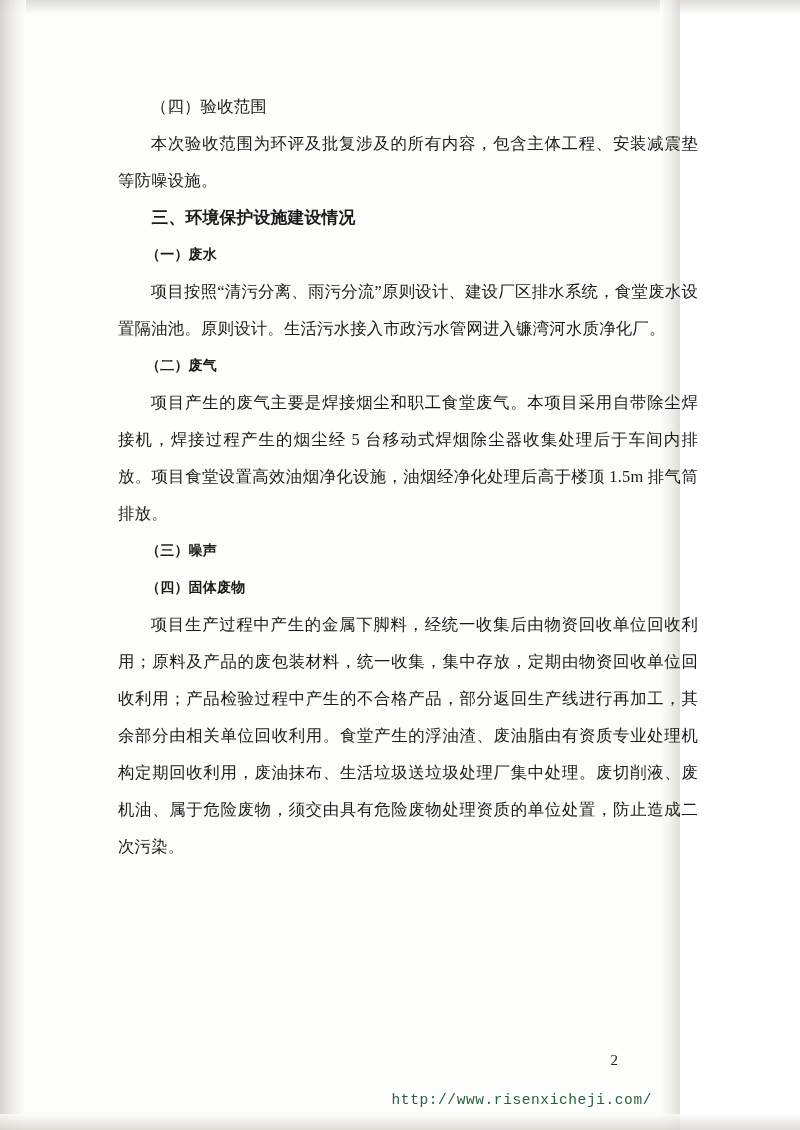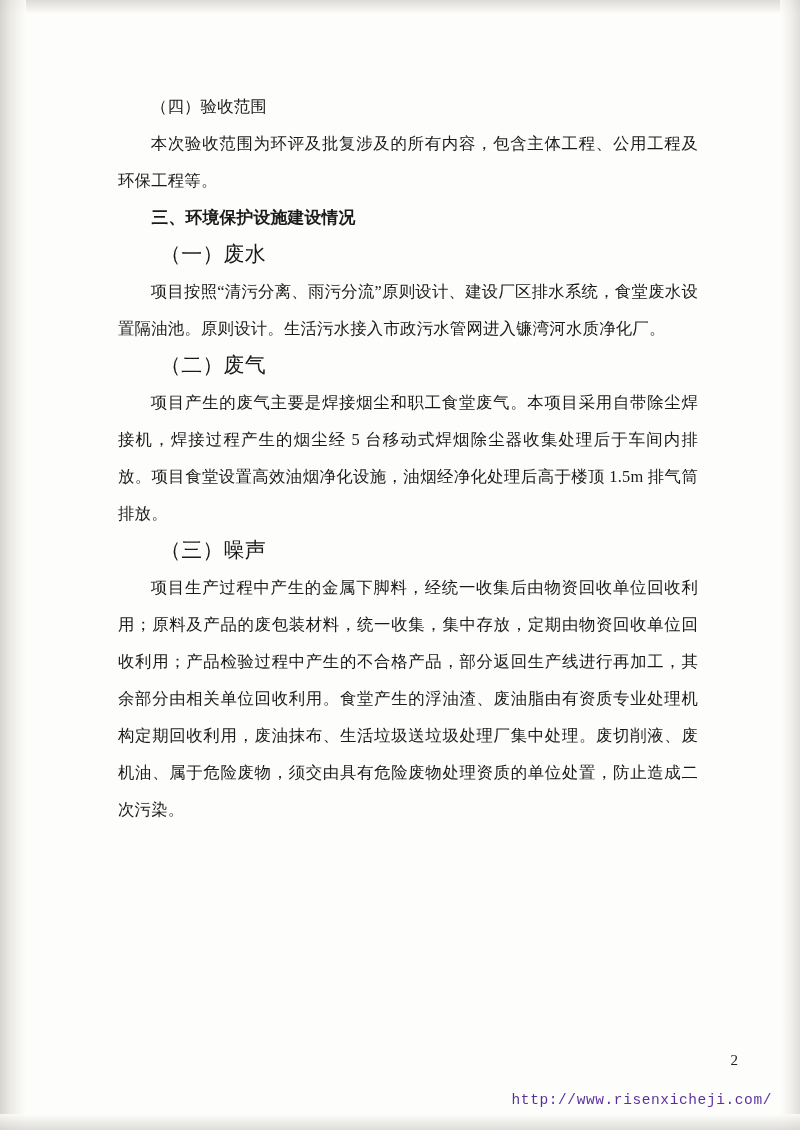--- a/index.html
+++ b/index.html
@@ -12,21 +12,21 @@
     background: #ffffff;
     font-family: "Liberation Serif", "DejaVu Serif", serif;
     color: #1a1a1a;
     position: relative;
     overflow: hidden;
   }
   .page {
     position: absolute;
     left: 0;
     top: 0;
-    width: 800px;
+    width: 680px;
     height: 1130px;
     background: #fdfdfb;
   }
   
   .scan-edge-left {
     position: absolute;
     left: 0; top: 0;
     width: 26px; height: 1130px;
     background: linear-gradient(to right, #cfcdc8 0%, #e8e7e2 40%, #fdfdfb 100%);
     opacity: .85;
@@ -77,60 +77,61 @@
     font-size: 16.8px;
     line-height: 37px;
   }
   .sub-heading {
     text-indent: 2em;
     font-size: 16.4px;
     line-height: 37px;
   }
   .sub-heading-bold {
     text-indent: 2em;
-    font-size: 21px;
+    font-size: 14px;
     line-height: 37px;
-    font-weight: normal;
+    font-weight: bold;
   }
   .page-number {
     position: absolute;
     right: 62px;
     top: 1052px;
     font-size: 15px;
     color: #222;
     font-family: "Liberation Serif", serif;
   }
   .watermark {
     position: absolute;
     right: 28px;
     bottom: 22px;
     font-family: "Liberation Mono", "DejaVu Sans Mono", monospace;
     font-size: 14.5px;
-    color: #4c1d95;
+    color: #14532d;
     letter-spacing: 0.6px;
     opacity: .92;
   }
 </style>
 </head>
 <body>
 
 <div class="page">
   <div class="scan-edge-top"></div>
   <div class="scan-edge-left"></div>
   <div class="scan-edge-right"></div>
   <div class="scan-edge-bottom"></div>
 
   <div class="content">
     <p class="sub-heading">（四）验收范围</p>
-    <p class="indent2">本次验收范围为环评及批复涉及的所有内容，包含主体工程、公用工程及环保工程等。</p>
+    <p class="indent2">本次验收范围为环评及批复涉及的所有内容，包含主体工程、安装减震垫等防噪设施。</p>
     <p class="heading">三、环境保护设施建设情况</p>
     <p class="sub-heading-bold">（一）废水</p>
     <p class="indent2">项目按照“清污分离、雨污分流”原则设计、建设厂区排水系统，食堂废水设置隔油池。原则设计。生活污水接入市政污水管网进入镰湾河水质净化厂。</p>
     <p class="sub-heading-bold">（二）废气</p>
     <p class="indent2">项目产生的废气主要是焊接烟尘和职工食堂废气。本项目采用自带除尘焊接机，焊接过程产生的烟尘经 5 台移动式焊烟除尘器收集处理后于车间内排放。项目食堂设置高效油烟净化设施，油烟经净化处理后高于楼顶 1.5m 排气筒排放。</p>
     <p class="sub-heading-bold">（三）噪声</p>
+    <p class="sub-heading-bold">（四）固体废物</p>
     <p class="indent2">项目生产过程中产生的金属下脚料，经统一收集后由物资回收单位回收利用；原料及产品的废包装材料，统一收集，集中存放，定期由物资回收单位回收利用；产品检验过程中产生的不合格产品，部分返回生产线进行再加工，其余部分由相关单位回收利用。食堂产生的浮油渣、废油脂由有资质专业处理机构定期回收利用，废油抹布、生活垃圾送垃圾处理厂集中处理。废切削液、废机油、属于危险废物，须交由具有危险废物处理资质的单位处置，防止造成二次污染。</p>
 
   </div>
 
   <div class="page-number">2</div>
   <div class="watermark">http://www.risenxicheji.com/</div>
 </div>
 
 </body></html>

